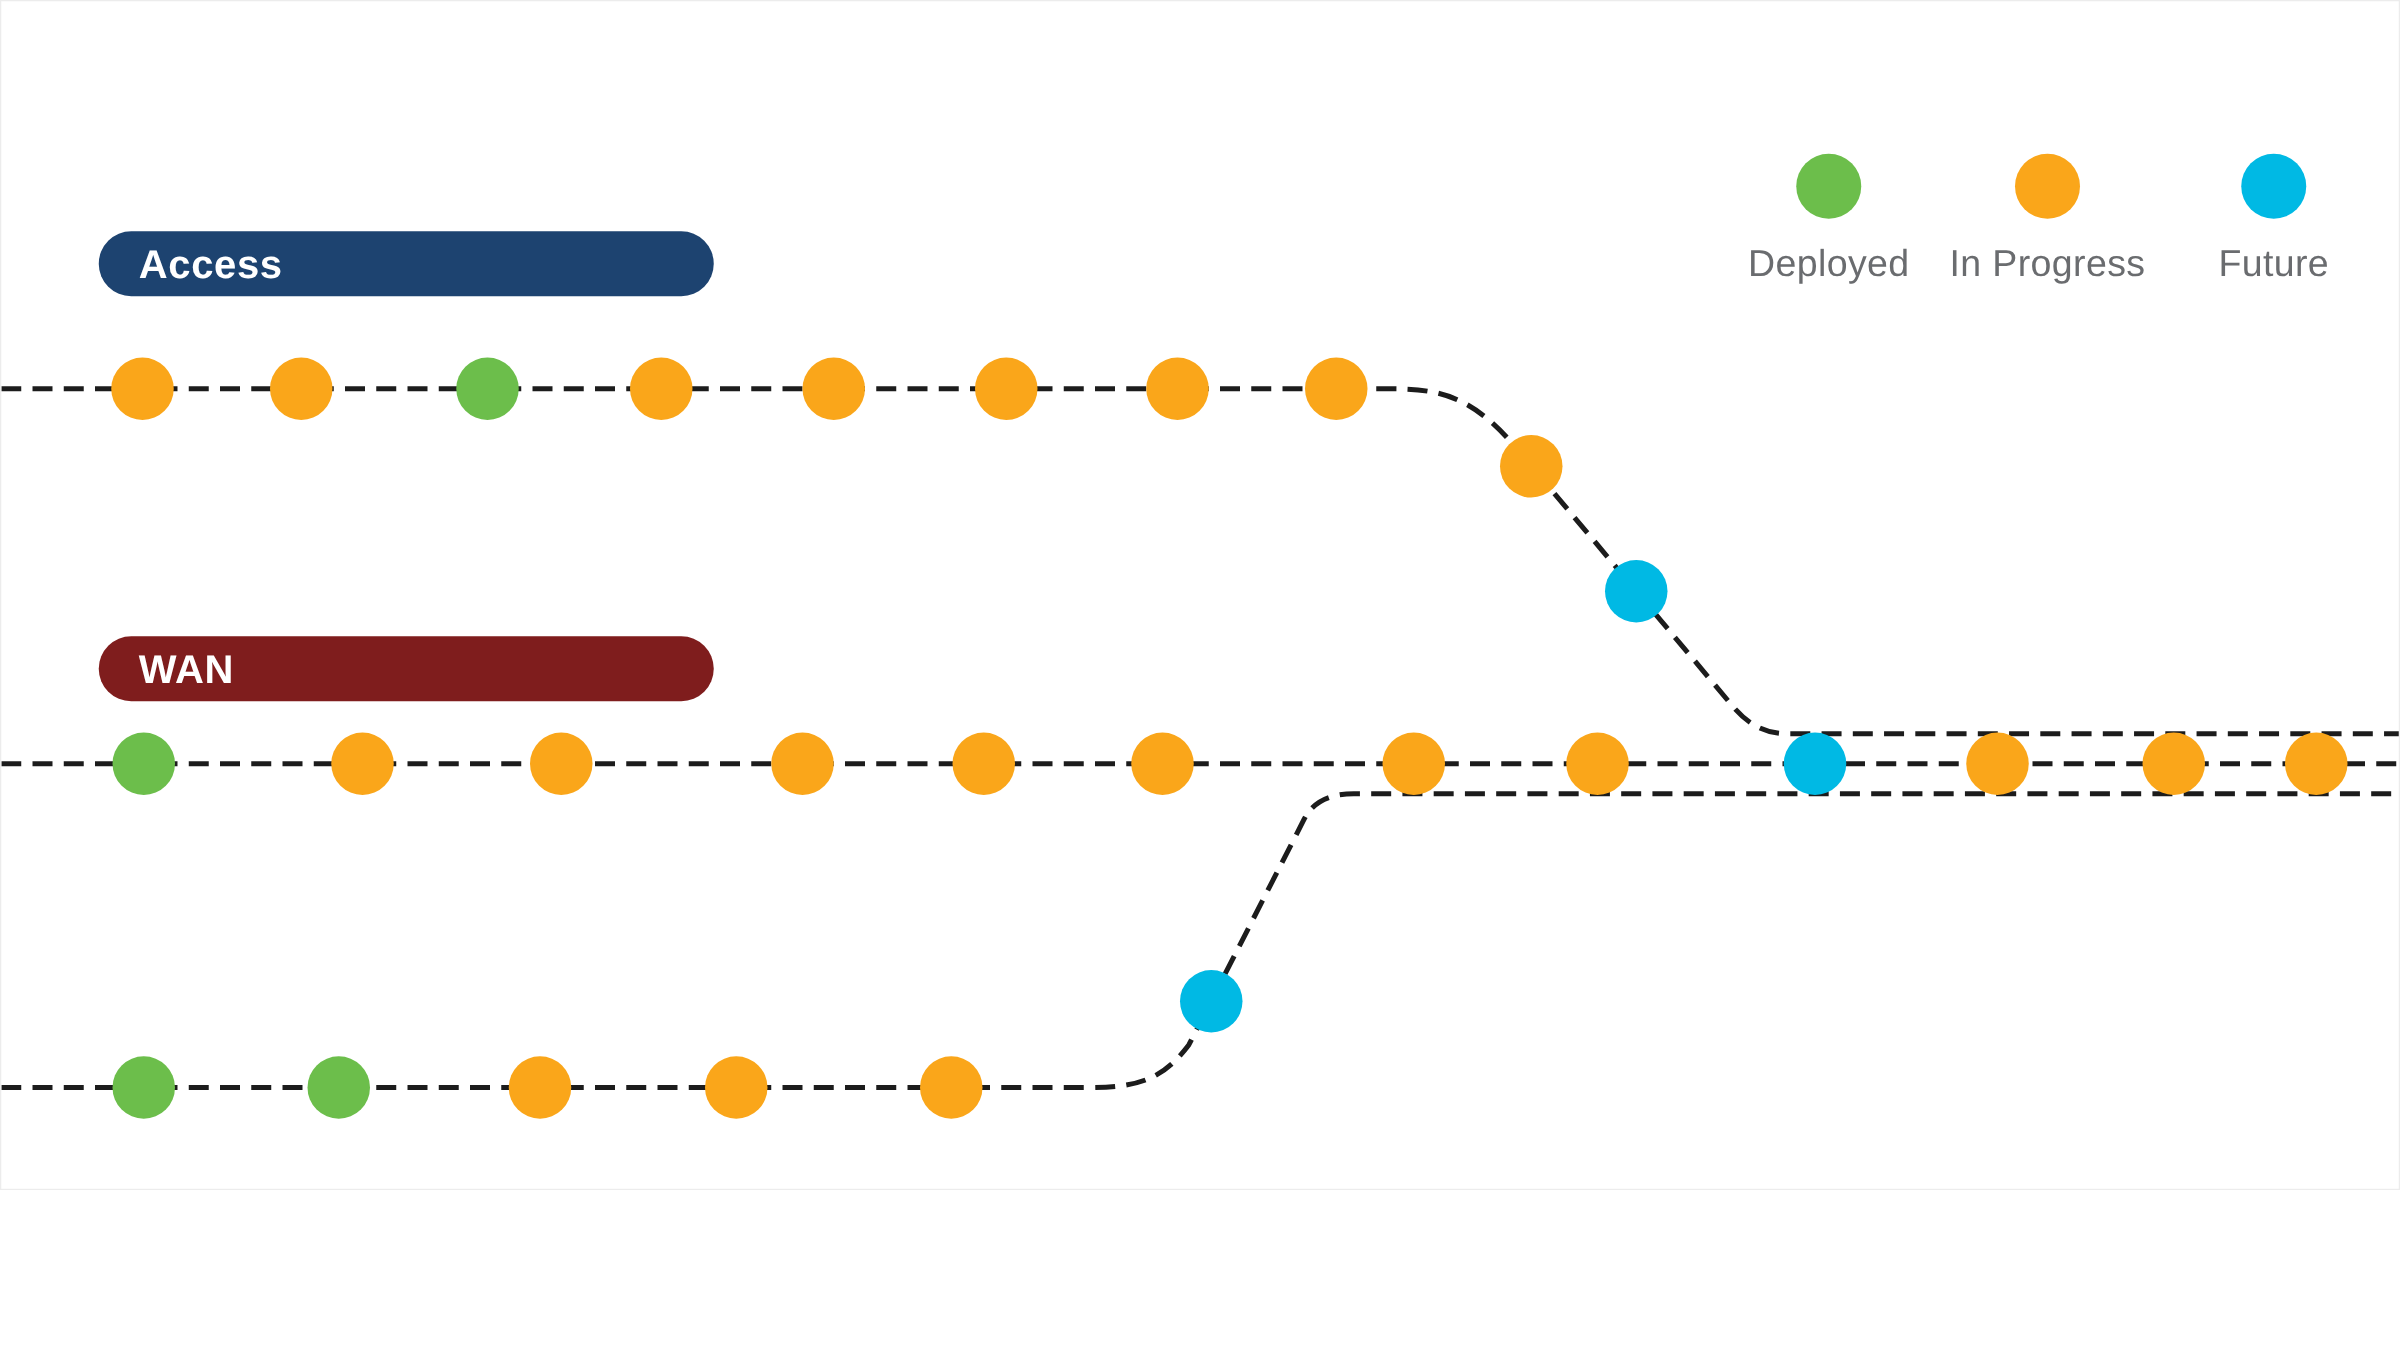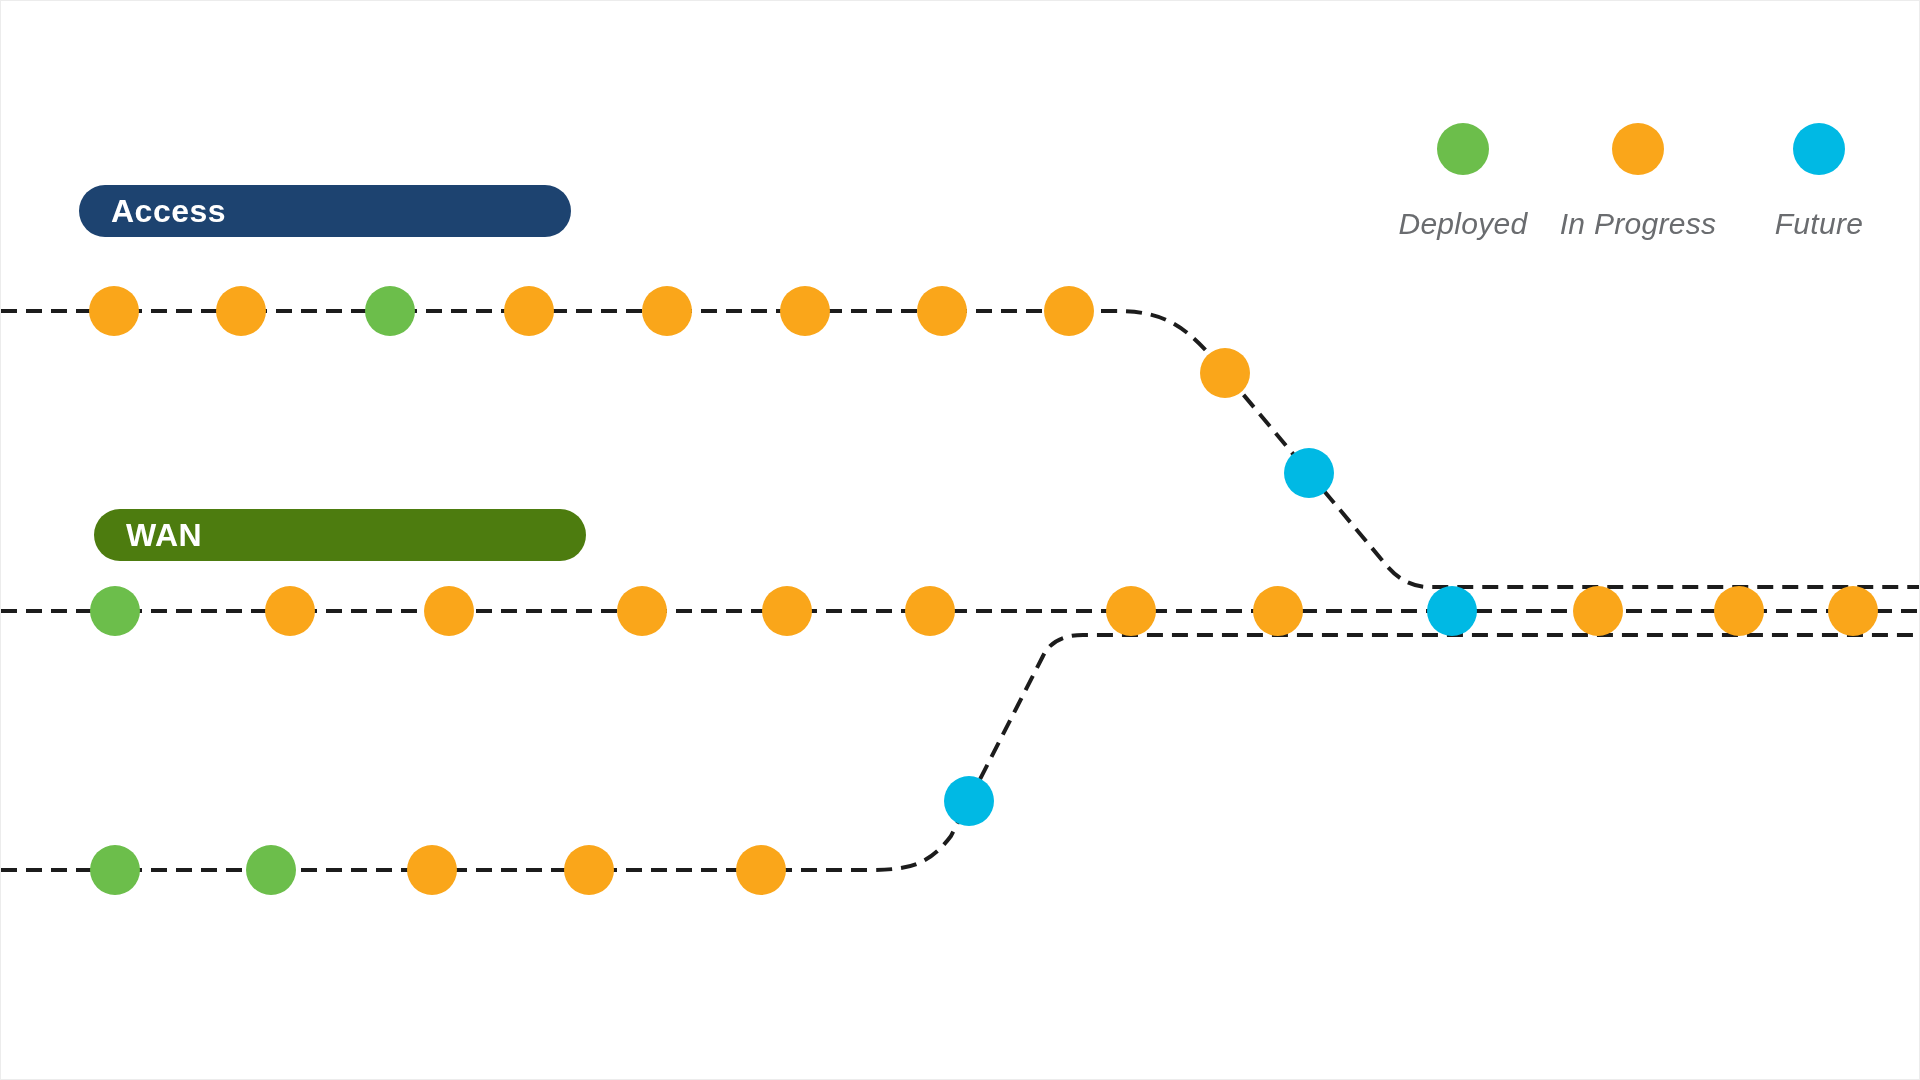--- a/index.html
+++ b/index.html
@@ -1,56 +1,56 @@
 <!DOCTYPE html>
 <html><head>
 <meta charset="utf-8">
 <style>
   html,body{margin:0;padding:0;background:#ffffff;}
   body{font-family:"Liberation Sans","DejaVu Sans",sans-serif;}
   .canvas{
-    position:relative;width:1920px;height:1080px;background:#ffffff;
+    position:relative;width:1920px;height:952px;background:#ffffff;
     overflow:hidden;box-sizing:border-box;border:1px solid #ececec;
   }
   .lines{position:absolute;left:0;top:0;width:1920px;height:1080px;}
   .track-path{fill:none;stroke:#1c1c1c;stroke-width:4;stroke-dasharray:16 9;}
   .pill{
     position:absolute;height:52px;line-height:52px;border-radius:26px;
     background:#1d4370;color:#ffffff;font-size:32px;font-weight:700;
     padding:0 32px;box-sizing:border-box;white-space:nowrap;
     letter-spacing:0.5px;
   }
   .track-pill{width:492px;}
   .platform-pill{width:508px;padding:0 28px;}
   .dot{
     position:absolute;width:50px;height:50px;border-radius:50%;
     transform:translate(-50%,-50%);
   }
   .legend{position:absolute;left:0;top:0;width:1920px;height:260px;}
   .legend-item{position:absolute;top:122px;width:220px;text-align:center;}
   .legend-dot{display:block;width:52px;height:52px;border-radius:50%;margin:0 auto;}
   .legend-label{
-    display:block;margin-top:32px;font-size:30px;color:#6a6c6f;
-    font-weight:400;letter-spacing:0.3px;font-style:italic;
+    display:block;margin-top:20px;font-size:30px;color:#6a6c6f;
+    font-weight:400;letter-spacing:0.3px;
   }
 </style>
 </head>
 <body>
 
 <div class="canvas">
 
   <svg class="lines" viewBox="0 0 1920 1080" xmlns="http://www.w3.org/2000/svg">
     <path class="track-path" d="M 0 310 H 1110 C 1150 310 1175 315 1210 355 L 1386 565 Q 1404 586 1428 586 H 1920" style="stroke: rgb(28, 28, 28);"></path>
     <path class="track-path" d="M 0 610 H 1920" style="stroke: rgb(28, 28, 28);"></path>
     <path class="track-path" d="M 0 869 H 868 C 908 869 928 864 950 835 L 1042 655 Q 1052 634 1082 634 H 1920" style="stroke: rgb(28, 28, 28);"></path>
   </svg>
 
   <div class="pill track-pill" style="left: 78px; top: 184px; background: rgb(29, 67, 112); color: rgb(255, 255, 255);">Access</div>
 
-  <div class="pill track-pill" style="left: 93px; top: 508px; background: #4d7c0f; color: rgb(255, 255, 255);">WAN</div>
+  <div class="pill track-pill" style="left: 78px; top: 508px; background: #7f1d1d; color: rgb(255, 255, 255);">WAN</div>
 
 
 
   <div id="dots-layer">
       <div class="dot" style="left: 113px; top: 310px; background: rgb(250, 166, 26);"></div>
       <div class="dot" style="left: 240px; top: 310px; background: rgb(250, 166, 26);"></div>
       <div class="dot" style="left: 389px; top: 310px; background: rgb(108, 190, 75);"></div>
       <div class="dot" style="left: 528px; top: 310px; background: rgb(250, 166, 26);"></div>
       <div class="dot" style="left: 666px; top: 310px; background: rgb(250, 166, 26);"></div>
       <div class="dot" style="left: 804px; top: 310px; background: rgb(250, 166, 26);"></div>

